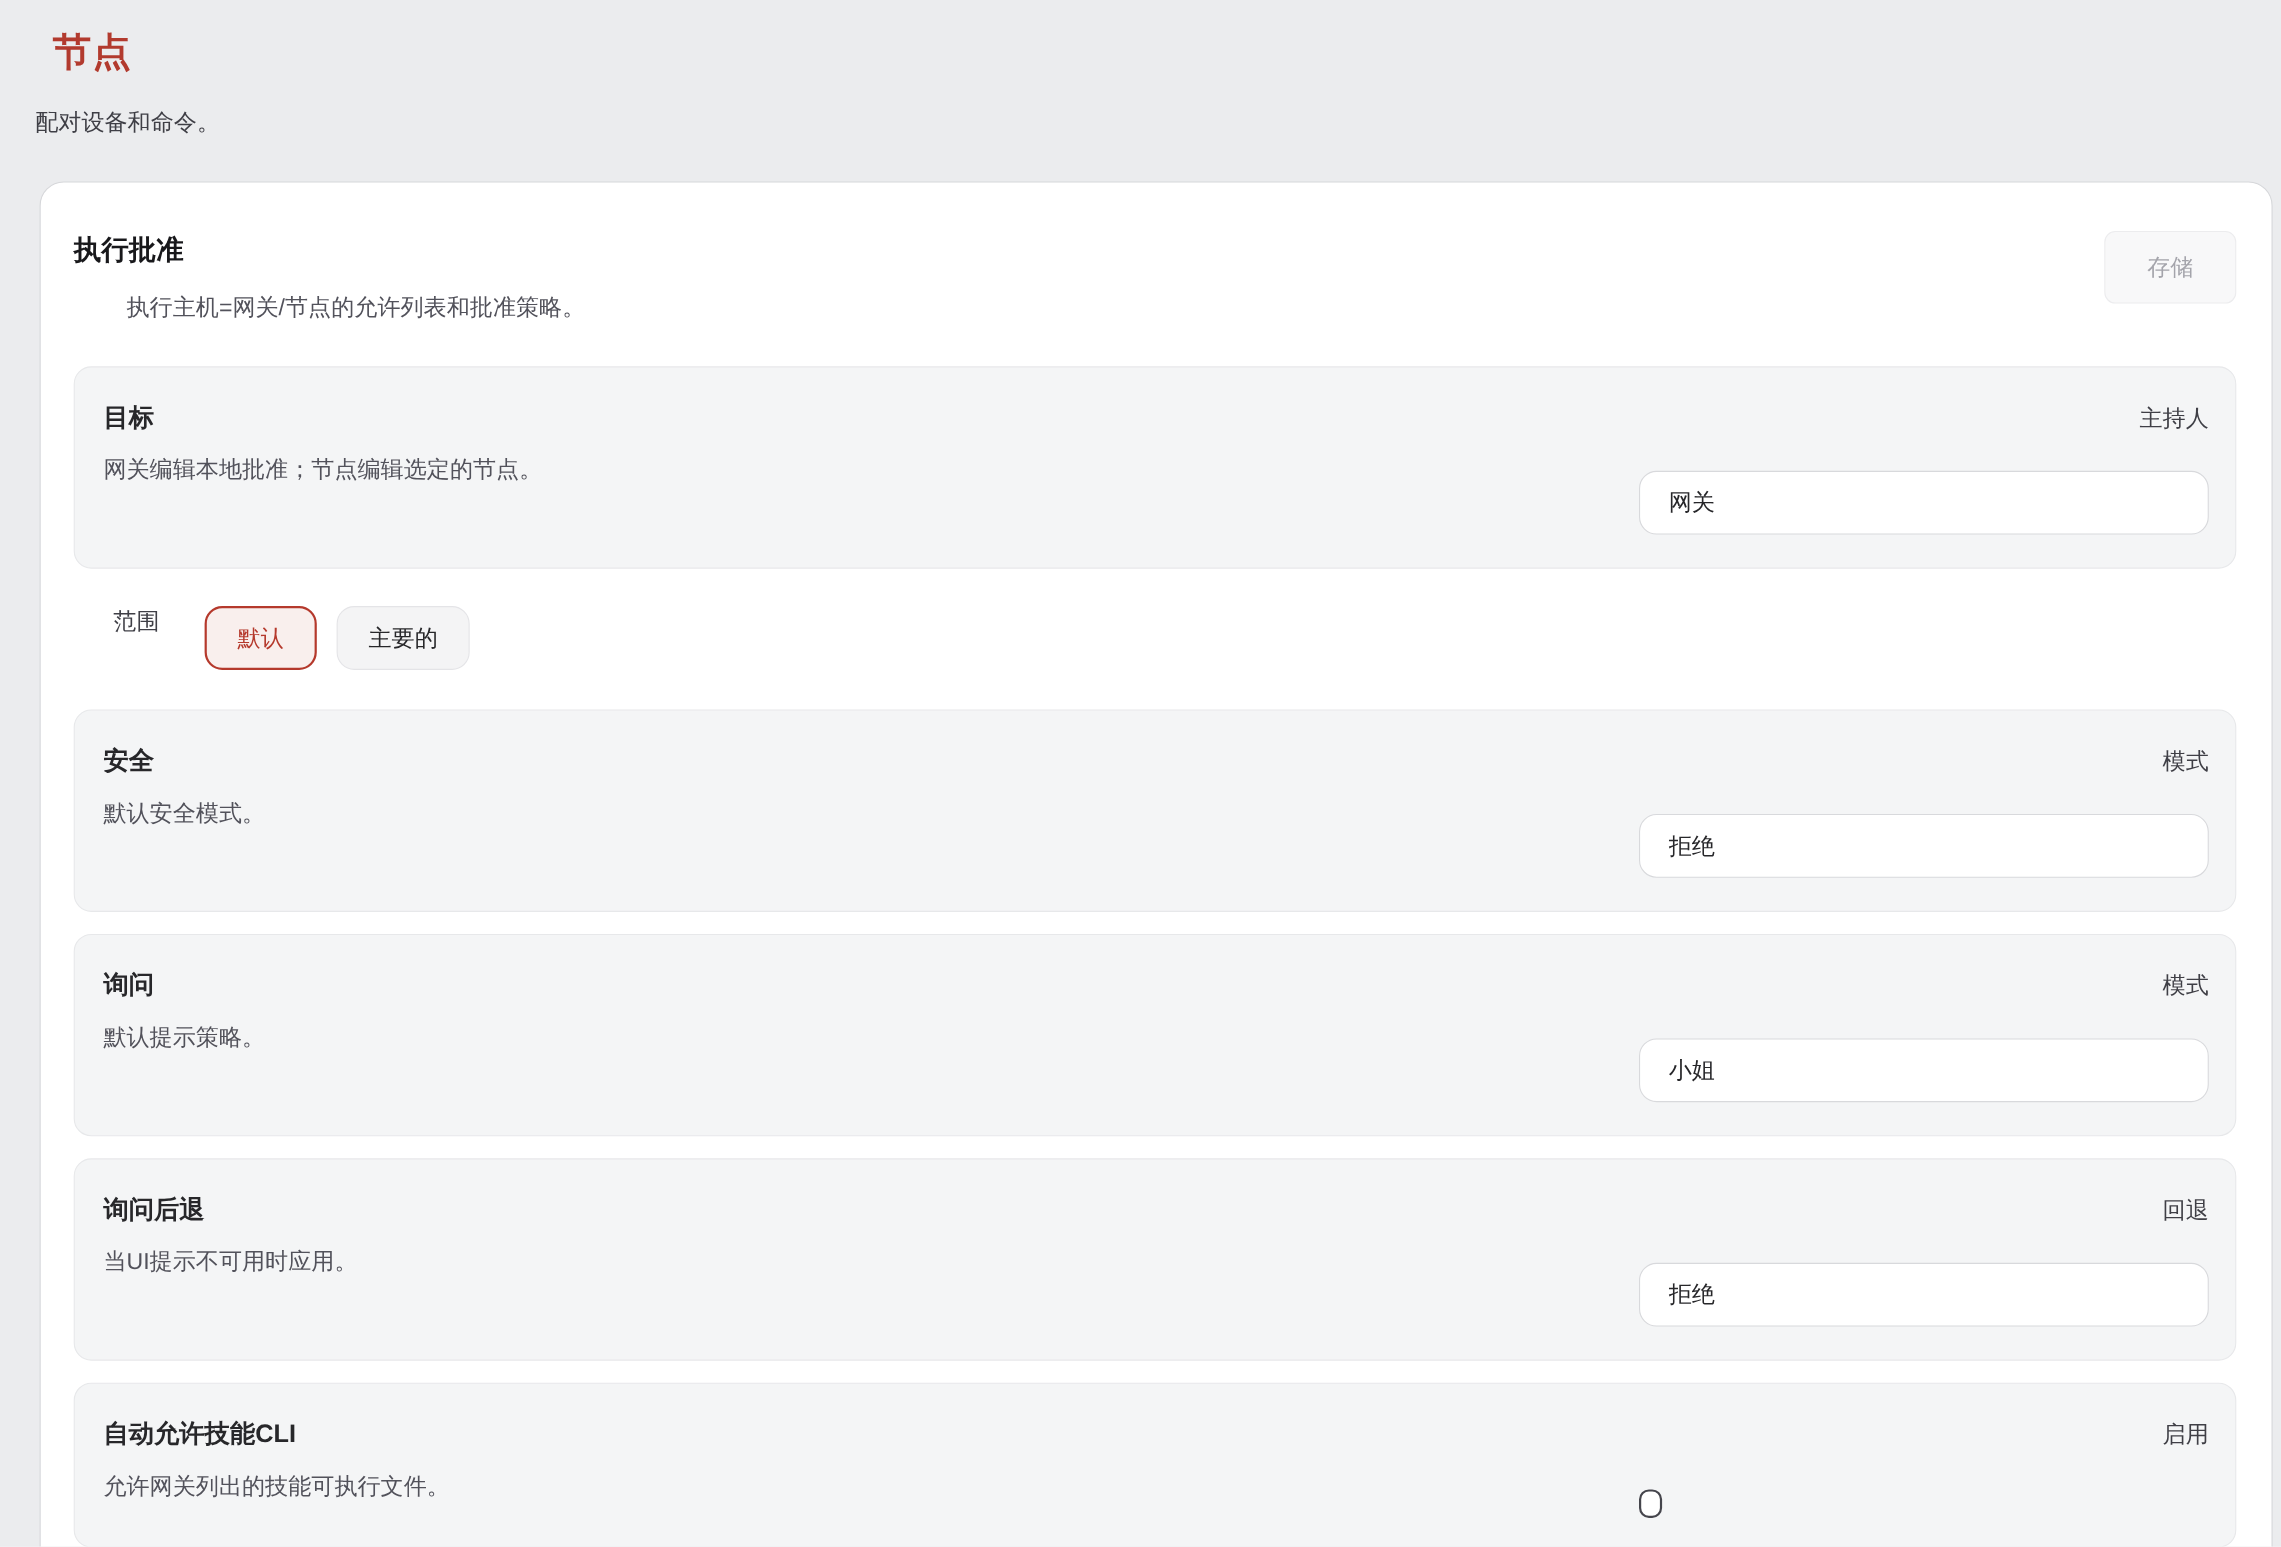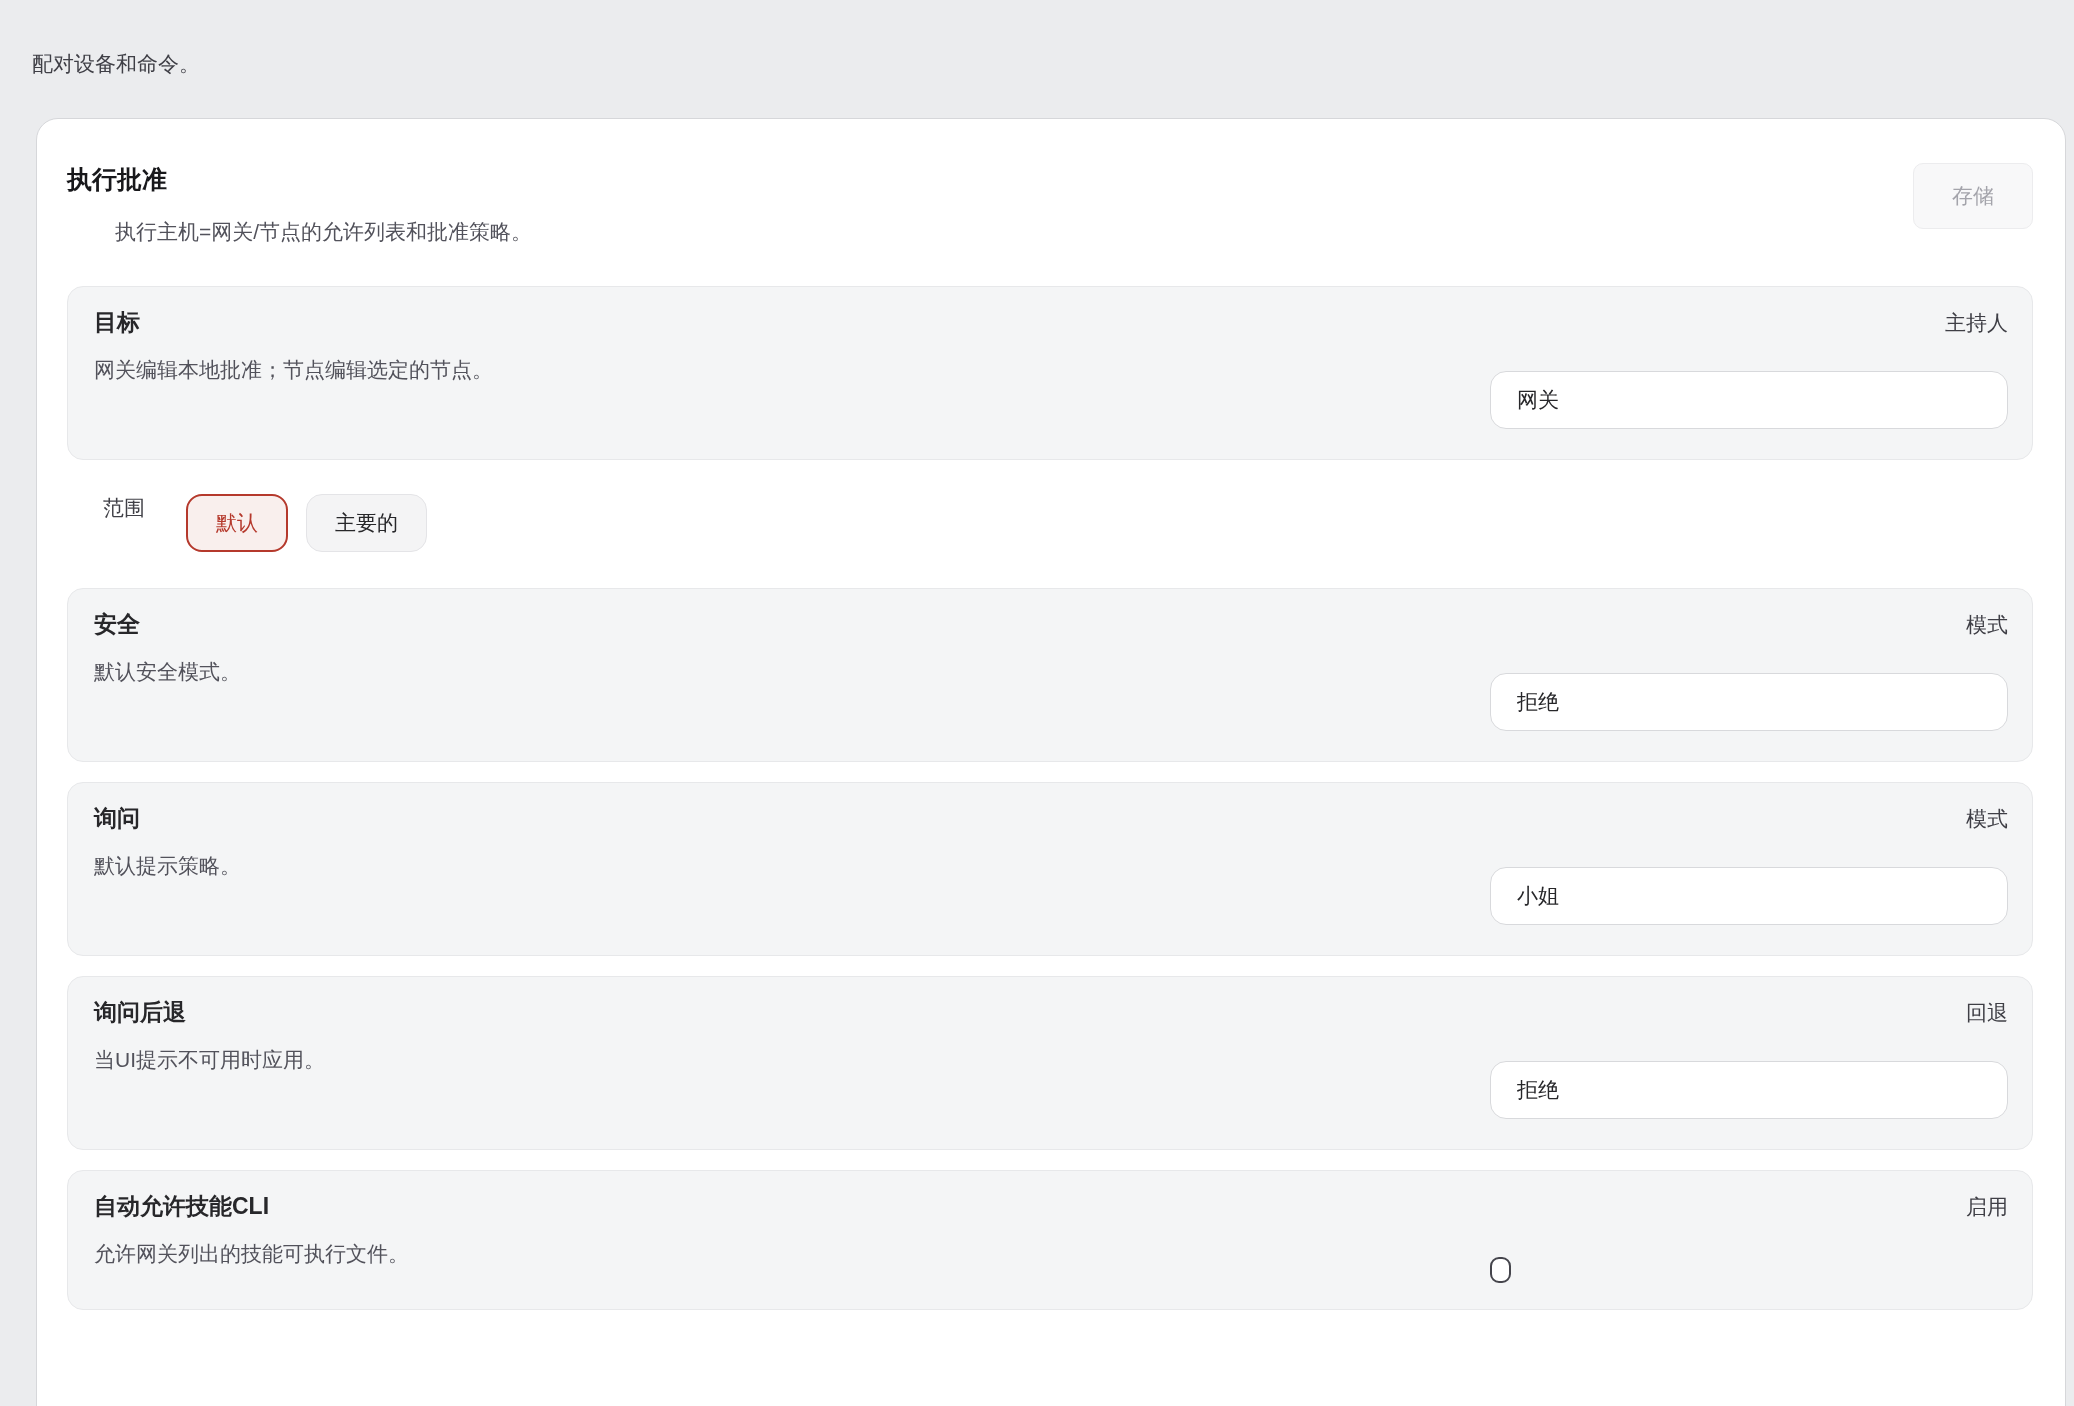--- a/index.html
+++ b/index.html
@@ -38,21 +38,21 @@
     border: 1px solid #ececee;
     border-radius: 10px;
     font-size: 21px; color: #a4a4ab;
     font-family: inherit;
     padding: 0 30px;
   }
   .section {
     background: #f4f5f6;
     border: 1px solid #e7e8ea;
     border-radius: 16px;
-    padding: 20px 24px 30px 26px;
+    padding: 30px 24px 30px 26px;
     display: flex; justify-content: space-between;
     margin-bottom: 20px;
   }
   .section.first { margin-top: 40px; margin-bottom: 0; }
   .section-left { max-width: 1300px; }
   .section-title { font-size: 23px; font-weight: bold; color: #27272a; }
   .section-desc { margin-top: 18px; font-size: 21px; color: #52525b; }
   .section-right { width: 518px; display: flex; flex-direction: column; align-items: flex-end; gap: 12px; }
   .field-label { font-size: 21px; color: #3f3f46; margin-top: 2px; }
   .field-input {
@@ -96,20 +96,21 @@
     border-radius: 9px;
     display: inline-block;
   }
   .cb-row { padding-bottom: 26px; }
 </style>
 </head>
 <body>
 
 <div class="page">
 
+  <h1 class="page-title">节点</h1>
   <div class="page-subtitle">配对设备和命令。</div>
 
   <div class="card">
 
     <div class="card-header">
       <div>
         <div class="card-title">执行批准</div>
         <div class="card-desc">执行主机=网关/节点的允许列表和批准策略。</div>
       </div>
       <button class="save-btn">存储</button>

